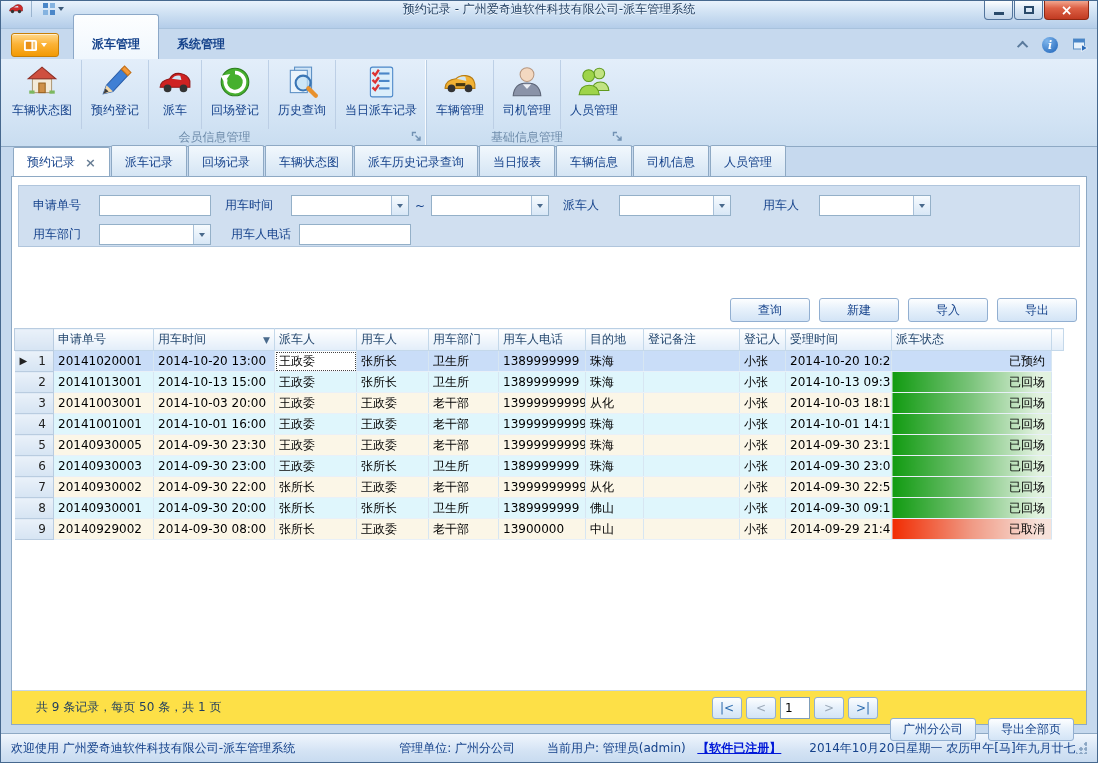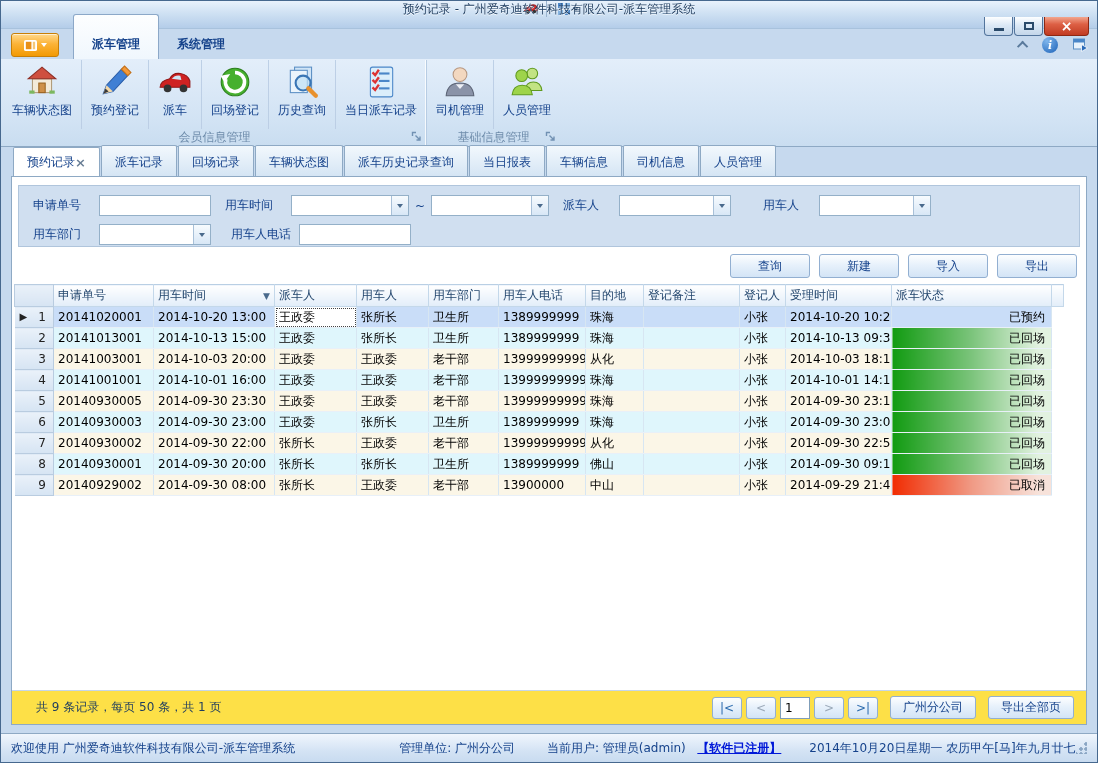--- a/index.html
+++ b/index.html
@@ -1,21 +1,21 @@
 <!DOCTYPE html>
 <html><head>
 <meta charset="utf-8">
 <style>
   * { box-sizing: border-box; margin: 0; padding: 0; }
   html,body { width:1098px; height:763px; overflow:hidden; }
   body { font-family:"DejaVu Sans","Liberation Sans",sans-serif; font-size:12px; background:#8fb0d4; }
   .window { width:1098px; height:763px; border:1px solid #46688e; background:#c6d9ee; display:flex; flex-direction:column; }
 
   
-  .titlebar { height:28px; display:flex; align-items:center; background:linear-gradient(#e9f2fc,#cfe1f3 45%,#b4cde9); border-bottom:1px solid #a8c2dd; position:relative;flex-direction:column; }
+  .titlebar { height:28px; display:flex; align-items:flex-start; background:linear-gradient(#e9f2fc,#cfe1f3 45%,#b4cde9); border-bottom:1px solid #a8c2dd; position:relative; }
   .qat { display:flex; align-items:center; gap:5px; margin-left:7px; }
   .qat-sep { width:1px; height:16px; background:#9ab4cf; margin:0 2px; }
   .qat-btn { display:flex; align-items:center; gap:2px; padding:1px 3px; border-radius:3px; }
   .dd-arrow { width:0; height:0; border-left:3px solid transparent; border-right:3px solid transparent; border-top:4px solid #3c5a7a; }
   .title-text { position:absolute; left:0; right:0; text-align:center; color:#1e3c5f; text-shadow:0 1px 0 rgba(255,255,255,.8); pointer-events:none; }
   .win-controls { margin-left:auto; display:flex; margin-right:8px; align-self:flex-start; }
   .winbtn { width:29px; height:19px; border:1px solid #52749c; border-top:none; background:linear-gradient(#fdfeff,#dce9f6 45%,#c3d6ea); border-radius:0 0 4px 4px; display:flex; align-items:center; justify-content:center; margin-left:1px; }
   .winbtn.close { width:45px; background:linear-gradient(#f2a68e,#dd6045 40%,#c13b22); border-color:#8d2813; color:#fff; font-weight:bold; font-size:14px; }
   .glyph-min { width:10px; height:3px; background:#2a4a6a; margin-top:6px; }
   .glyph-max { width:10px; height:8px; border:2px solid #2a4a6a; }
@@ -36,39 +36,39 @@
   .rgroup-buttons { flex:1; display:flex; }
   .rbtn { display:flex; flex-direction:column; align-items:center; justify-content:flex-start; gap:3px; padding:5px 9px 2px; color:#15428b; white-space:nowrap; }
   .rbtn + .rbtn { border-left:1px solid rgba(185,204,227,.9); }
   .rbtn svg { width:34px; height:34px; }
   .rgroup-label { height:17px; text-align:center; color:#6e8cab; position:relative; padding:0 18px; }
   .launcher { position:absolute; right:4px; top:2px; width:11px; height:11px; }
 
   
   .workspace { flex:1; background:#c6d9ee; padding:3px 10px 8px; display:flex; flex-direction:column; min-height:0; }
   .doc-tabs { height:26px; display:flex; align-items:flex-end; padding-left:2px; gap:1px; }
-  .dtab { padding:8px 13px 5px; background:linear-gradient(#f2f8fd,#d5e5f4); border:1px solid #8ea9c4; border-bottom:none; border-radius:2px 2px 0 0; color:#15428b; display:flex; align-items:center; white-space:nowrap; }
+  .dtab { padding:8px 13px 5px; background:linear-gradient(#f2f8fd,#d5e5f4); border:1px solid #8ea9c4; border-bottom:none; border-radius:2px 2px 0 0; color:#15428b; display:flex; align-items:center; gap:10px; white-space:nowrap; }
   .dtab.active { background:#fff; padding-top:6px; position:relative; z-index:2; }
   .dtab .closex { color:#6a7f96; font-weight:bold; font-size:13px; line-height:10px; }
 
   .content-panel { flex:1; background:#fff; border:1px solid #8ea9c4; display:flex; flex-direction:column; min-height:0; position:relative; z-index:1; }
 
   
   .search-panel { margin:8px 6px 0; height:62px; background:#d0dff0; border:1px solid #b0c5dc; padding:9px 0 0 14px; }
   .frow { display:flex; align-items:center; height:21px; margin-bottom:8px; }
   .flabel { color:#15428b; margin-right:8px; white-space:nowrap; }
   .tbox { width:112px; height:21px; border:1px solid #94b0c8; background:#fff; font:inherit; padding:0 3px; outline:none; }
   .combo { width:118px; height:21px; background:#fff; border:1px solid #94b0c8; position:relative; }
   .combo .cbtn { position:absolute; right:0; top:0; width:17px; height:100%; background:linear-gradient(#f7fbfe,#d8e7f6); border-left:1px solid #a8c0d8; display:flex; align-items:center; justify-content:center; }
   .combo .car { width:0; height:0; border-left:3.5px solid transparent; border-right:3.5px solid transparent; border-top:4px solid #4a6a8c; }
   .tilde { color:#15428b; margin:0 6px; }
 
   
   .actions-row { display:flex; justify-content:flex-end; gap:9px; padding:7px 9px 0 0; }
-  .btn { min-width:80px; height:24px; border:1px solid #92afd1; border-radius:3px; background:linear-gradient(#fdfeff,#e7f1fb 45%,#d3e4f6); color:#15428b; display:flex; align-items:center; justify-content:center; font:inherit; }
+  .btn { min-width:80px; height:24px; border:1px solid #92afd1; border-radius:3px; background:linear-gradient(#fdfeff,#e7f1fb 45%,#d3e4f6); color:#15428b; display:flex; align-items:center; justify-content:center; font:inherit;margin-top:44px; }
 
   
   .grid-wrap { margin:6px 0 0 2px; }
   table.grid { border-collapse:collapse; table-layout:fixed; width:1050px; }
   .grid th { height:22px; background:linear-gradient(#ffffff,#e2edf9); border:1px solid #c4d8ea; border-top-color:#b9cfe4; color:#24476e; font-weight:normal; text-align:left; padding:0 4px; overflow:hidden; white-space:nowrap; }
   .grid th.ind, .grid td.ind { background:linear-gradient(#eaf1f9,#d6e4f3); border-color:#b9cce0; }
   .grid td { height:21px; padding:0 4px; border-right:1px solid #d7e6f2; border-bottom:1px solid #e8f0f8; overflow:hidden; white-space:nowrap; color:#000; }
   .grid td.ind { text-align:right; padding-right:7px; color:#222; position:relative; }
   .grid td.ind .rowarrow { position:absolute; left:5px; top:4px; font-size:10px; color:#222; }
   tr.sel td { background:#c9ddf8; }
@@ -233,20 +233,30 @@
         <span>会员信息管理</span>
         <svg class="launcher" viewBox="0 0 11 11">
             <path d="M1.5 5 V1.5 H5" fill="none" stroke="#7191b3" stroke-width="1.4"></path>
             <path d="M4.5 4.5 L9 9 M9 5.5 V9 H5.5" fill="none" stroke="#7191b3" stroke-width="1.4"></path>
           </svg>
       </div>
     </div>
 
     <div class="rgroup">
       <div class="rgroup-buttons">
+        <div class="rbtn">
+          <svg viewBox="0 0 32 32">
+              <path d="M2 21 q1-7 10-8 q4-4 10-3 q7 1 8 8 l0 4 -28 0 z" fill="#f2b234" stroke="#b77c12"></path>
+              <circle cx="8" cy="22" r="3.6" fill="#333"></circle>
+              <circle cx="24" cy="22" r="3.6" fill="#333"></circle>
+              <path d="M13 13 q4-3 8-2 l1 4 z" fill="#cfe6f5"></path>
+              <rect x="12" y="17" width="9" height="3" fill="#4a3a10"></rect>
+            </svg>
+          <span>车辆管理</span>
+        </div>
         <div class="rbtn">
           <svg viewBox="0 0 32 32">
               <circle cx="16" cy="9" r="6.5" fill="#f3d8c0" stroke="#b89880"></circle>
               <path d="M3 29 q1-12 13-12 q12 0 13 12 z" fill="#8a93a8" stroke="#5c6476"></path>
               <path d="M12 18 l4 4.5 4-4.5" fill="#eceff5"></path>
             </svg>
           <span>司机管理</span>
         </div>
         <div class="rbtn">
           <svg viewBox="0 0 32 32">

